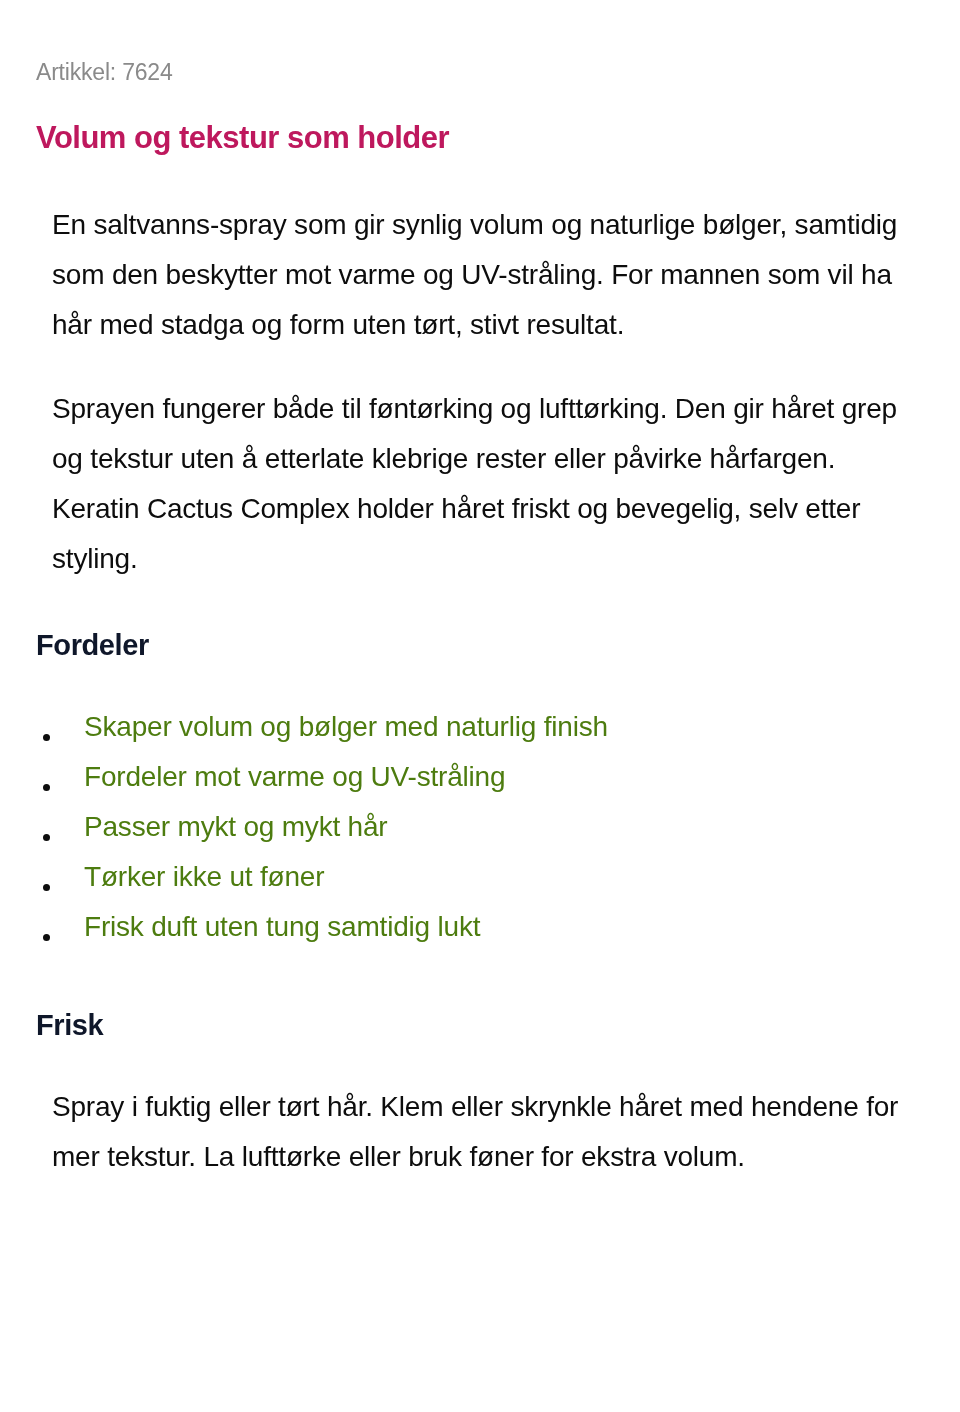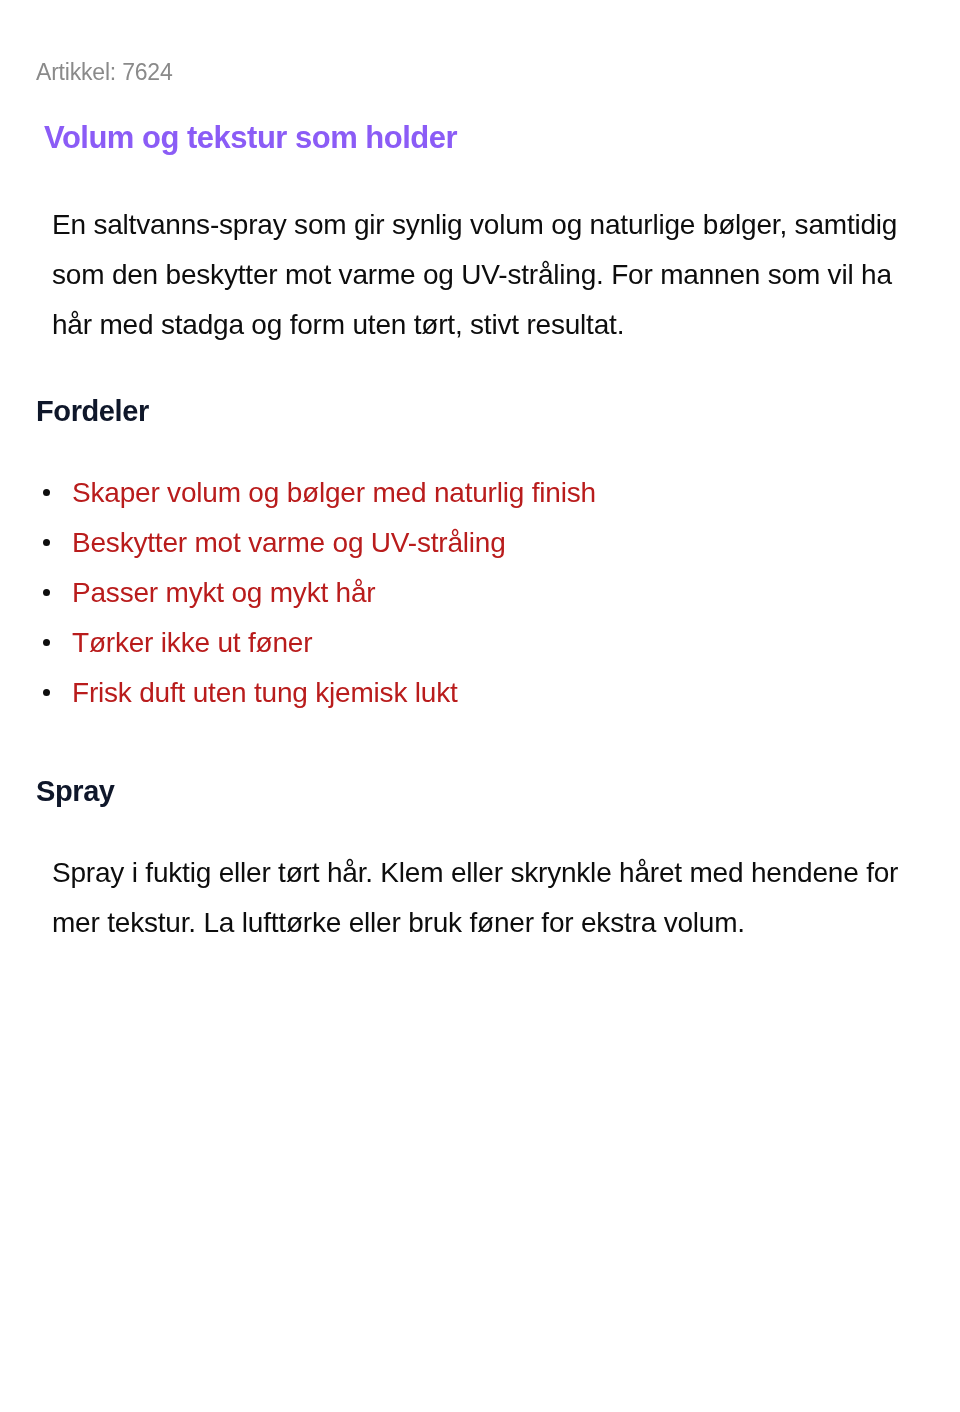--- a/index.html
+++ b/index.html
@@ -19,23 +19,23 @@
     font-size: 23px;
     line-height: 28px;
     color: #8a8a8a;
     letter-spacing: -0.2px;
     margin: 0 0 34px 0;
   }
   h1.page-title {
     font-size: 31px;
     line-height: 36px;
     font-weight: bold;
-    color: #8b5cf6;
+    color: #be185d;
     letter-spacing: -0.5px;
-    margin: 0 0 44px 8px;
+    margin: 0 0 44px 0;
   }
   p.body-text {
     font-size: 28px;
     line-height: 50px;
     letter-spacing: -0.2px;
     color: #0d0d0d;
     margin: 0 0 34px 16px;
     max-width: 888px;
   }
   h2.section-heading {
@@ -45,25 +45,26 @@
     letter-spacing: -0.4px;
     color: #0f172a;
     margin: 44px 0 40px 0;
   }
   ul.benefits-list {
     list-style: none;
     margin: 0 0 56px 0;
   }
   ul.benefits-list li {
     display: flex;
-    align-items: flex-start;
+    align-items: center;
     font-size: 28px;
     line-height: 50px;
     letter-spacing: -0.2px;
-    color: #b91c1c;
+    color: #4d7c0f;
+    gap: 12px;
   }
   ul.benefits-list .bullet-dot {
     flex: 0 0 auto;
     width: 7px;
     height: 7px;
     border-radius: 50%;
     background: #0d0d0d;
     margin: 21px 0 0 7px;
   }
   ul.benefits-list .benefit-text {
@@ -74,44 +75,45 @@
 <body>
 
 <div class="page">
 
   <div class="article-label">Artikkel: 7624</div>
 
   <h1 class="page-title">Volum og tekstur som holder</h1>
 
   <p class="body-text">En saltvanns-spray som gir synlig volum og naturlige bølger, samtidig som den beskytter mot varme og UV-stråling. For mannen som vil ha hår med stadga og form uten tørt, stivt resultat.</p>
 
+  <p class="body-text">Sprayen fungerer både til føntørking og lufttørking. Den gir håret grep og tekstur uten å etterlate klebrige rester eller påvirke hårfargen. Keratin Cactus Complex holder håret friskt og bevegelig, selv etter styling.</p>
 
   <h2 class="section-heading">Fordeler</h2>
 
   <ul class="benefits-list">
     <li>
       <span class="bullet-dot"></span>
       <span class="benefit-text">Skaper volum og bølger med naturlig finish</span>
     </li>
     <li>
       <span class="bullet-dot"></span>
-      <span class="benefit-text">Beskytter mot varme og UV-stråling</span>
+      <span class="benefit-text">Fordeler mot varme og UV-stråling</span>
     </li>
     <li>
       <span class="bullet-dot"></span>
       <span class="benefit-text">Passer mykt og mykt hår</span>
     </li>
     <li>
       <span class="bullet-dot"></span>
       <span class="benefit-text">Tørker ikke ut føner</span>
     </li>
     <li>
       <span class="bullet-dot"></span>
-      <span class="benefit-text">Frisk duft uten tung kjemisk lukt</span>
+      <span class="benefit-text">Frisk duft uten tung samtidig lukt</span>
     </li>
   </ul>
 
-  <h2 class="section-heading">Spray</h2>
+  <h2 class="section-heading">Frisk</h2>
 
   <p class="body-text">Spray i fuktig eller tørt hår. Klem eller skrynkle håret med hendene for mer tekstur. La lufttørke eller bruk føner for ekstra volum.</p>
 
 
 </div>
 
 </body></html>

